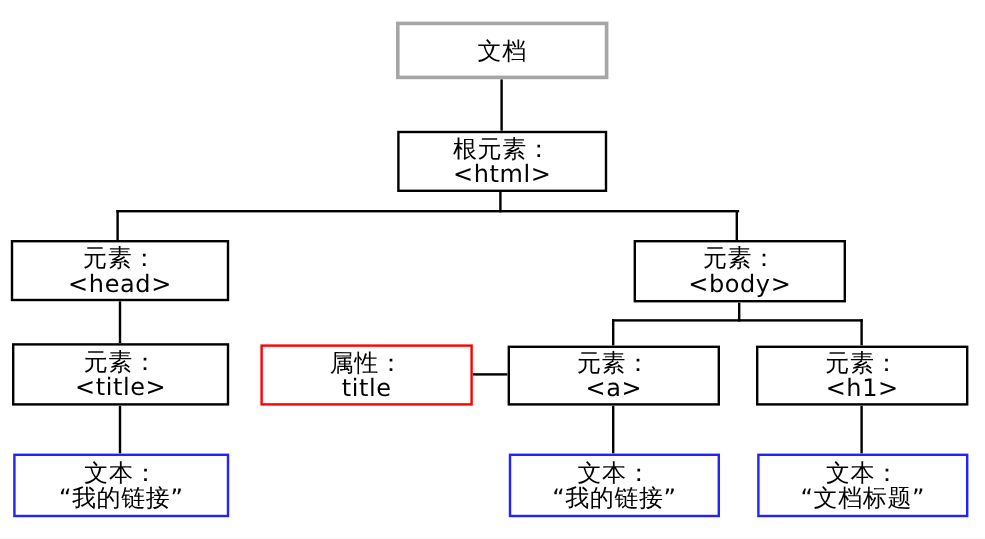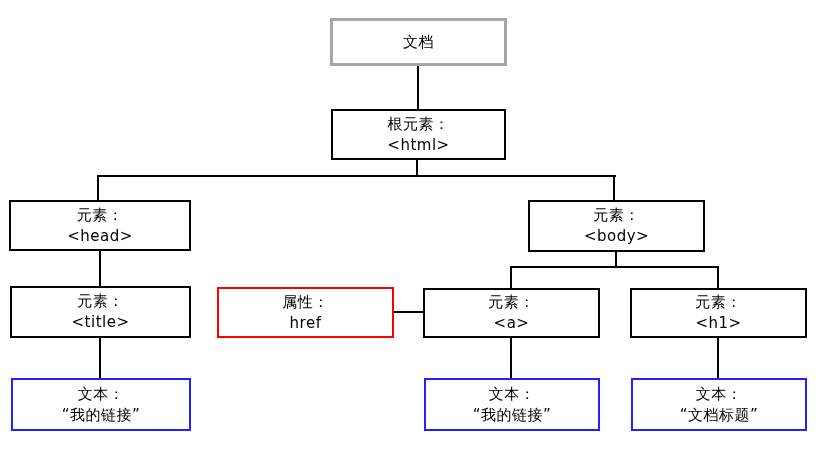--- a/index.html
+++ b/index.html
@@ -21,21 +21,21 @@
   }
   .node{
     position:absolute;
     box-sizing:border-box;
     background:#fff;
     display:flex;
     flex-direction:column;
     align-items:center;
     justify-content:center;
     text-align:center;
-    font-size:15px;
+    font-size:20px;
     line-height:21px;
     letter-spacing:0.5px;
   }
   .node-document{border:3px solid var(--doc-border);}
   .node-element{border:2px solid var(--el-border);align-items:center;}
   .node-attribute{border:2px solid var(--attr-border);}
   .node-text{border:2px solid var(--text-border);}
   .conn{
     position:absolute;
     background:var(--conn);
@@ -80,21 +80,21 @@
     <span>&lt;body&gt;</span>
   </div>
 
   <div class="node node-element" style="left:10px;top:286px;width:181px;height:52px;">
     <span>元素：</span>
     <span>&lt;title&gt;</span>
   </div>
 
   <div class="node node-attribute" style="left:217px;top:287px;width:177px;height:51px;">
     <span>属性：</span>
-    <span>href</span>
+    <span>title</span>
   </div>
 
   <div class="node node-element" style="left:423px;top:288px;width:177px;height:50px;">
     <span>元素：</span>
     <span>&lt;a&gt;</span>
   </div>
 
   <div class="node node-element" style="left:630px;top:288px;width:177px;height:50px;">
     <span>元素：</span>
     <span>&lt;h1&gt;</span>

